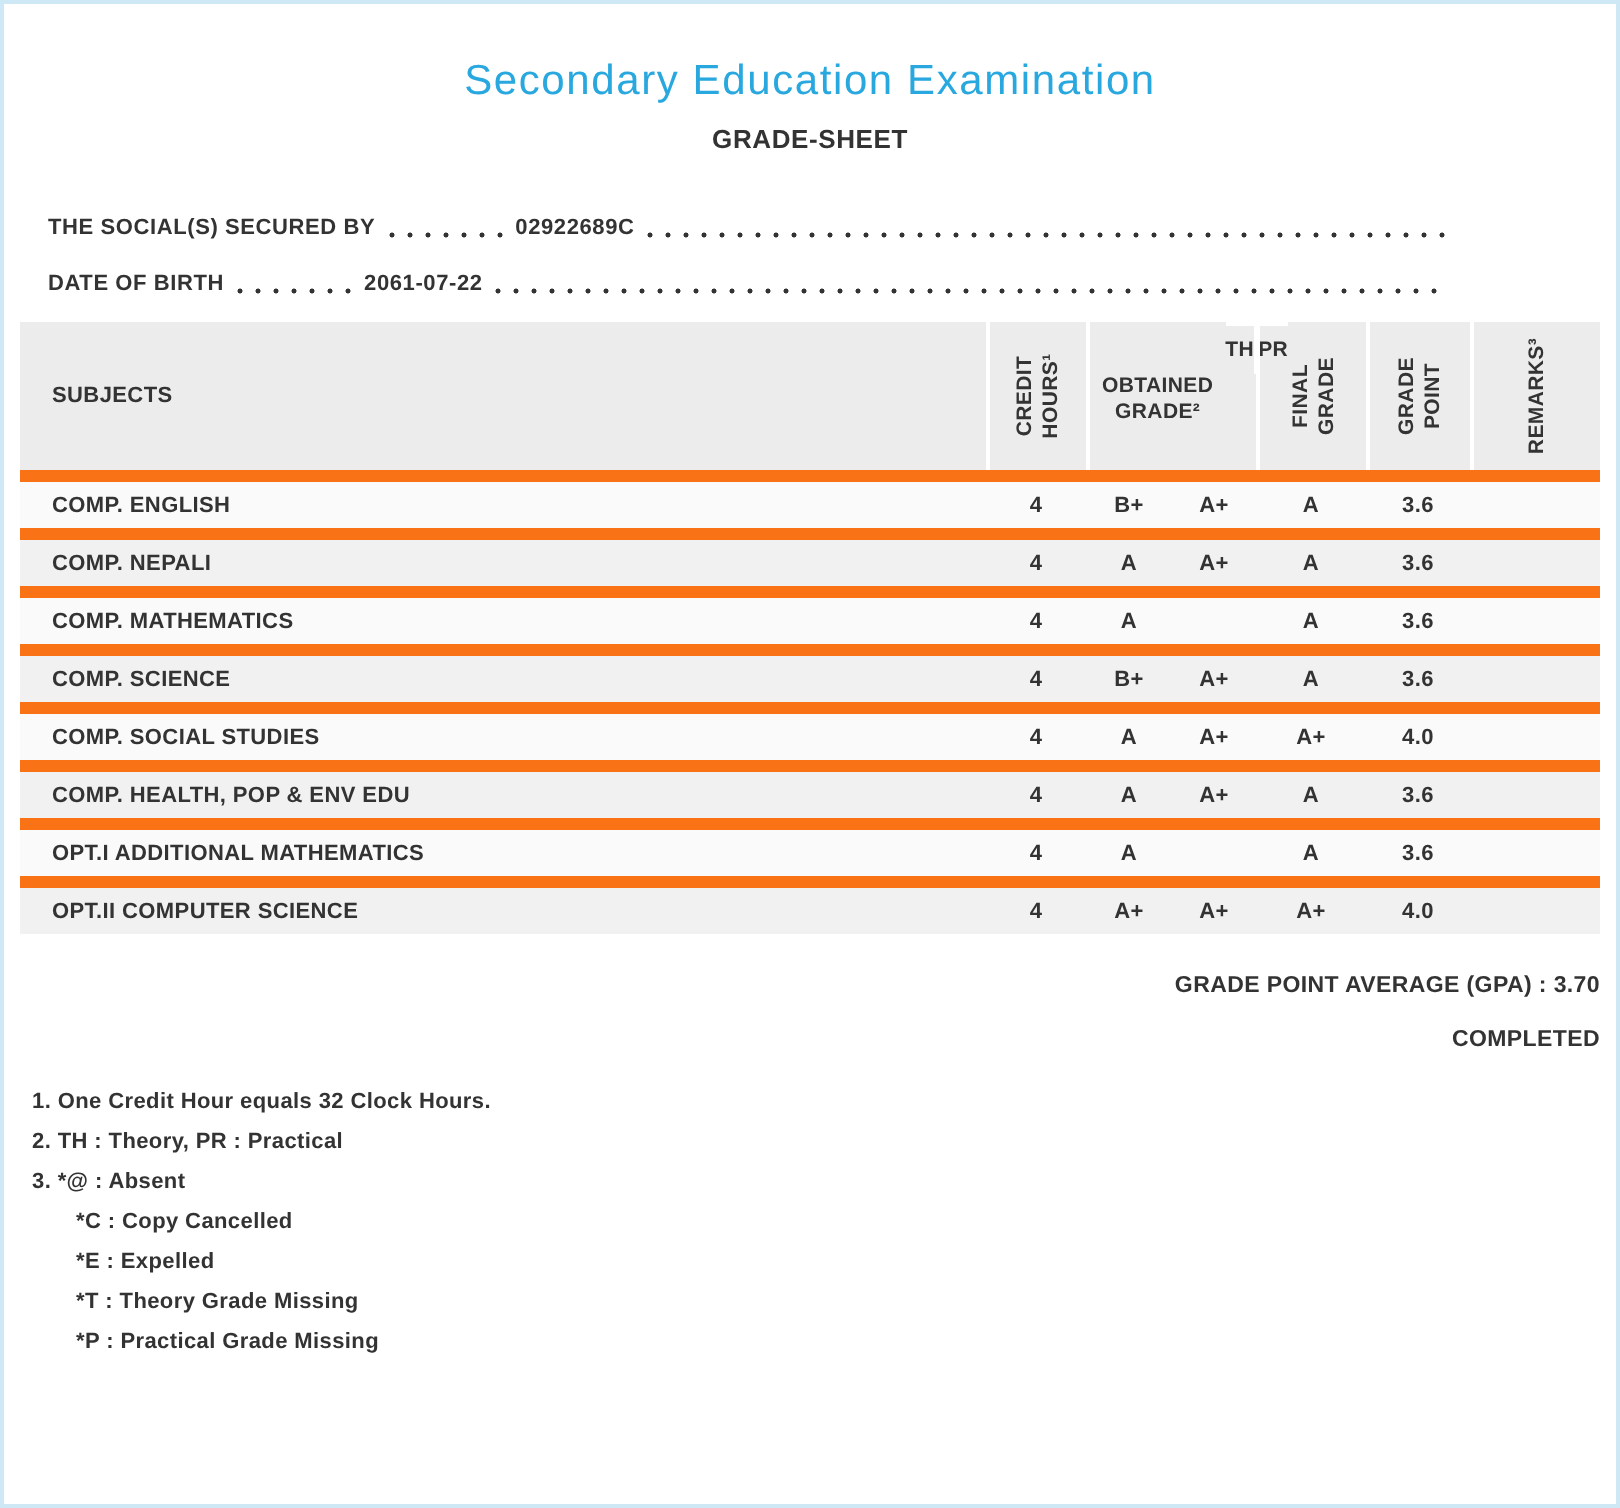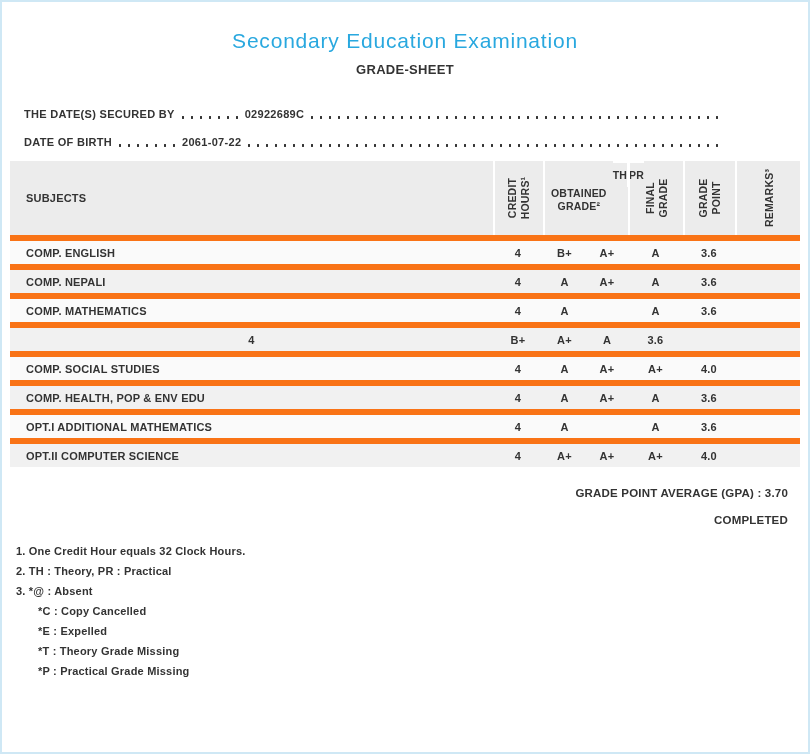--- a/index.html
+++ b/index.html
@@ -79,38 +79,38 @@
     grid-template-columns:1fr 50px 43px 42px 55px 52px 65px;
     height:29px;
     align-items:center;
     border-top:6px solid #f97316;
   }
   .gbody .grow:nth-child(odd)  { background:#fafafa; }
   .gbody .grow:nth-child(even) { background:#f1f1f1; }
   .cell-subject { padding-left:16px; }
   .cell-c { text-align:center; }
 
-  .summary { margin-top:20px; padding-right:20px; text-align:right; font-size:11.5px; font-weight:bold; letter-spacing:0.2px; }
+  .summary { margin-top:20px; padding-right:8px; text-align:right; font-size:11.5px; font-weight:bold; letter-spacing:0.2px; }
   .summary .gpa { margin-bottom:15px; }
 
   .footnotes { margin:18px 0 0 14px; font-size:11px; font-weight:bold; letter-spacing:0.2px; }
   .fn { height:20px; line-height:14px; }
   .fn.indent { padding-left:22px; }
 </style>
 </head>
 <body>
 
 <div class="page">
 
   <div class="title">Secondary Education Examination</div>
   <div class="subtitle">GRADE-SHEET</div>
 
   <div class="info">
     <div class="info-line">
-      <span class="txt">THE DATE(S) SECURED BY</span>
+      <span class="txt">THE SOCIAL(S) SECURED BY</span>
       <span class="leader fixed"></span>
       <span class="txt">02922689C</span>
       <span class="leader fill"></span>
     </div>
     <div class="info-line">
       <span class="txt">DATE OF BIRTH</span>
       <span class="leader fixed"></span>
       <span class="txt">2061-07-22</span>
       <span class="leader fill"></span>
     </div>
@@ -164,20 +164,21 @@
       <div class="grow">
         <div class="cell-subject">COMP. MATHEMATICS</div>
         <div class="cell-c">4</div>
         <div class="cell-c">A</div>
         <div class="cell-c"></div>
         <div class="cell-c">A</div>
         <div class="cell-c">3.6</div>
         <div class="cell-c"></div>
       </div>
       <div class="grow">
+        <div class="cell-subject">COMP. SCIENCE</div>
         <div class="cell-c">4</div>
         <div class="cell-c">B+</div>
         <div class="cell-c">A+</div>
         <div class="cell-c">A</div>
         <div class="cell-c">3.6</div>
         <div class="cell-c"></div>
       </div>
       <div class="grow">
         <div class="cell-subject">COMP. SOCIAL STUDIES</div>
         <div class="cell-c">4</div>

